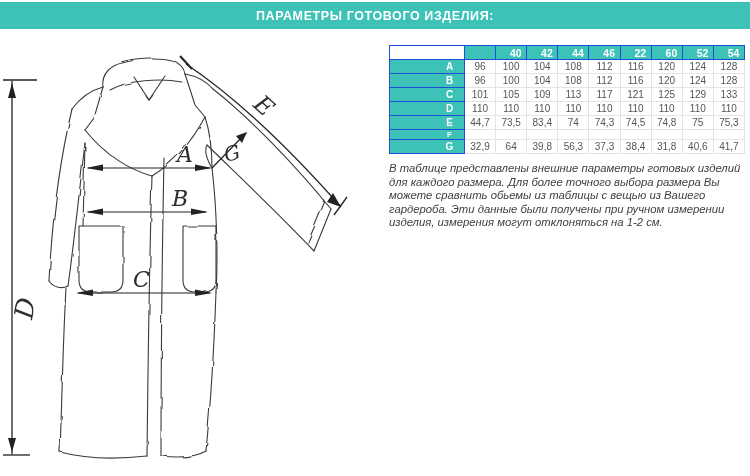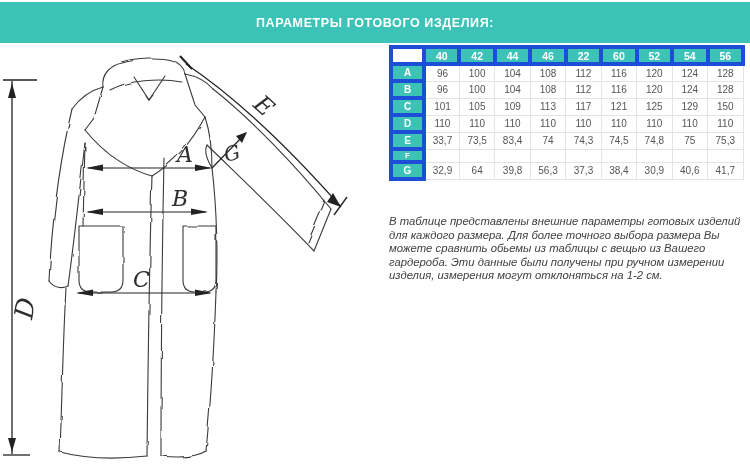--- a/index.html
+++ b/index.html
@@ -1,43 +1,43 @@
 <!DOCTYPE html>
 <html><head>
 <meta charset="utf-8">
 <style>
   html,body{margin:0;padding:0;}
   body{
     width:750px;height:476px;position:relative;overflow:hidden;
     background:#ffffff;font-family:"Liberation Sans",sans-serif;
   }
   .header-bar{
-    position:absolute;top:2px;left:0;width:750px;height:41px;
+    position:absolute;top:2px;left:0;width:750px;height:27px;
     background:#3cc2b6;display:flex;align-items:center;justify-content:center;
   }
   .header-bar span{
     color:#ffffff;font-size:12.5px;letter-spacing:.6px;font-weight:bold;
   }
   .sketch-wrap{position:absolute;left:0;top:30px;width:385px;height:446px;}
   .right-col{position:absolute;left:389px;top:45px;width:356px;}
   table.size-table{
     border-collapse:collapse;width:356px;table-layout:fixed;
     font-size:10px;color:#555555;
   }
   table.size-table th,table.size-table td{
     padding:0;text-align:center;height:13px;vertical-align:middle;
   }
   table.size-table td{border:1px solid #e4e4e4;background:#ffffff;}
-  table.size-table th{border:4px solid #1d4ed8;}
+  table.size-table th{border:1px solid #1d4ed8;padding-left:45px;}
   th.size-th{background:#3cc2b6;color:#ffffff;font-weight:bold;font-size:10.5px;}
   th.corner-th{background:#ffffff;border:1px solid #eeeeee;width:29px;}
   th.row-th{background:#3cc2b6;color:#ffffff;font-weight:bold;width:29px;font-size:10px;}
   tr.empty-row th,tr.empty-row td{height:8px;font-size:8px;}
   .desc{
-    margin:34px 0 0 0;width:357px;
+    margin:8px 0 0 0;width:357px;
     font-style:italic;font-size:11.3px;line-height:13.6px;color:#404040;
   }
   svg text.dim-label{
     font-family:"DejaVu Serif",serif;font-style:italic;fill:#2e2e2e;
   }
 </style>
 </head>
 <body>
 
 <div class="header-bar">
@@ -187,37 +187,37 @@
         <tr>
           <th class="row-th">C</th>
           <td>101</td>
           <td>105</td>
           <td>109</td>
           <td>113</td>
           <td>117</td>
           <td>121</td>
           <td>125</td>
           <td>129</td>
-          <td>150</td>
+          <td>133</td>
         </tr>
         <tr>
           <th class="row-th">D</th>
           <td>110</td>
           <td>110</td>
           <td>110</td>
           <td>110</td>
           <td>110</td>
           <td>110</td>
           <td>110</td>
           <td>110</td>
           <td>110</td>
         </tr>
         <tr>
           <th class="row-th">E</th>
-          <td>33,7</td>
+          <td>44,7</td>
           <td>73,5</td>
           <td>83,4</td>
           <td>74</td>
           <td>74,3</td>
           <td>74,5</td>
           <td>74,8</td>
           <td>75</td>
           <td>75,3</td>
         </tr>
         <tr class="empty-row">
@@ -233,20 +233,20 @@
           <td></td>
         </tr>
         <tr>
           <th class="row-th">G</th>
           <td>32,9</td>
           <td>64</td>
           <td>39,8</td>
           <td>56,3</td>
           <td>37,3</td>
           <td>38,4</td>
-          <td>30,9</td>
+          <td>31,8</td>
           <td>40,6</td>
           <td>41,7</td>
         </tr>
       </tbody>
   </table>
   <p class="desc">В таблице представлены внешние параметры готовых изделий для каждого размера. Для более точного выбора размера Вы можете сравнить обьемы из таблицы с вещью из Вашего гардероба. Эти данные были получены при ручном измерении изделия, измерения могут отклоняться на 1-2 см.</p>
 </div>
 
 </body></html>

